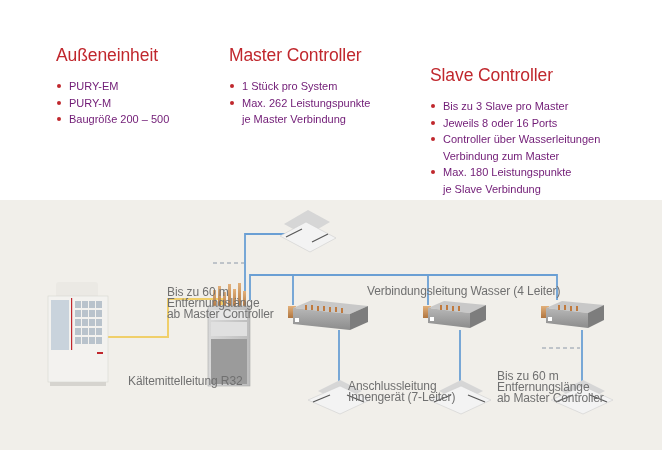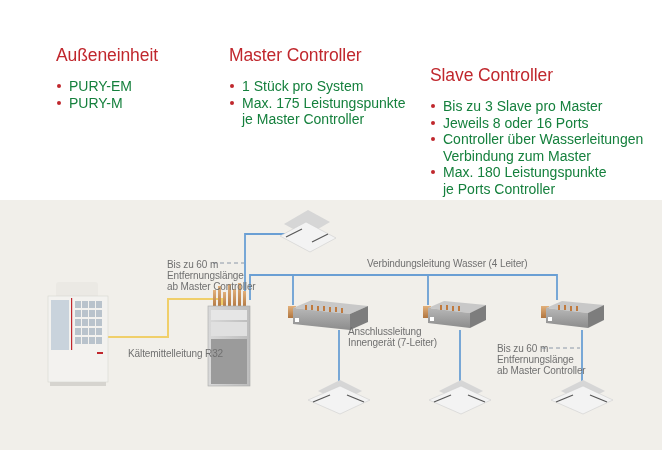--- a/index.html
+++ b/index.html
@@ -10,86 +10,89 @@
     position: relative;
   }
   .top { position: absolute; left: 0; top: 0; width: 662px; height: 148px; background: #ffffff; }
   .col { position: absolute; top: 45px; }
   .col h2 {
     margin: 0; font-weight: normal; font-size: 17.5px; color: #c0272d;
     letter-spacing: -0.1px;
   }
   .col ul { list-style: none; margin: 12px 0 0 0; padding: 0; }
   .col li {
-    position: relative; padding-left: 13px; font-size: 14px; line-height: 16.5px;
-    color: #15803d;
+    position: relative; padding-left: 13px; font-size: 11px; line-height: 16.5px;
+    color: #701a75;
   }
   .col li::before {
     content: ""; position: absolute; left: 1px; top: 6px; width: 4px; height: 4px;
     border-radius: 50%; background: #c0272d;
   }
   .col li span { display: block; }
   #col1 { left: 56px; }
   #col2 { left: 229px; }
   #col3 { left: 430px; margin-top: 20px; }
 
   .band {
     position: absolute; left: 0; top: 200px; width: 662px; height: 250px;
     background: #f1efea;
   }
   svg.diagram { position: absolute; left: 0; top: 0; width: 662px; height: 450px; }
   .lbl {
-    position: absolute; font-size: 10px; line-height: 11px; color: #707070;
-    font-family: "Liberation Sans", sans-serif; letter-spacing: -0.1px;
+    position: absolute; font-size: 12px; line-height: 11px; color: #707070;
+    font-family: "Liberation Sans", sans-serif; letter-spacing: -0.1px; margin-top: 28px;
   }
   .lbl span { display: block; white-space: nowrap; }
 </style>
 </head>
 <body>
 
 <div class="top">
   <div class="col" id="col1">
     <h2>Außeneinheit</h2>
     <ul>
       <li>
           <span>PURY-EM</span>
         </li>
       <li>
           <span>PURY-M</span>
+        </li>
+      <li>
+          <span>Baugröße 200 – 500</span>
         </li>
     </ul>
   </div>
   <div class="col" id="col2">
     <h2>Master Controller</h2>
     <ul>
       <li>
           <span>1 Stück pro System</span>
         </li>
       <li>
-          <span>Max. 175 Leistungspunkte</span>
-          <span>je Master Controller</span>
+          <span>Max. 262 Leistungspunkte</span>
+          <span>je Master Verbindung</span>
         </li>
     </ul>
   </div>
   <div class="col" id="col3">
     <h2>Slave Controller</h2>
     <ul>
       <li>
           <span>Bis zu 3 Slave pro Master</span>
         </li>
       <li>
           <span>Jeweils 8 oder 16 Ports</span>
         </li>
       <li>
           <span>Controller über Wasserleitungen</span>
           <span>Verbindung zum Master</span>
         </li>
       <li>
           <span>Max. 180 Leistungspunkte</span>
-          <span>je Ports Controller</span>
+          <span>je Slave Verbindung</span>
         </li>
     </ul>
   </div>
 </div>
 
 <div class="band"></div>
 
 <svg class="diagram" viewBox="0 0 662 450">
   <defs>
     <linearGradient id="gDuct" x1="0" y1="0" x2="0" y2="1">
@@ -242,21 +245,21 @@
   <span>Bis zu 60 m</span>
   <span>Entfernungslänge</span>
   <span>ab Master Controller</span>
 </div>
 <div class="lbl" style="left:128px; top:348px;">
   <span>Kältemittelleitung R32</span>
 </div>
 <div class="lbl" style="left:367px; top:258px;">
   <span>Verbindungsleitung Wasser (4 Leiter)</span>
 </div>
-<div class="lbl" style="left:348px; top:326px;">
+<div class="lbl" style="left:348px; top:353px;">
   <span>Anschlussleitung</span>
   <span>Innengerät (7-Leiter)</span>
 </div>
 <div class="lbl" style="left:497px; top:343px;">
   <span>Bis zu 60 m</span>
   <span>Entfernungslänge</span>
   <span>ab Master Controller</span>
 </div>
 
 </body></html>

